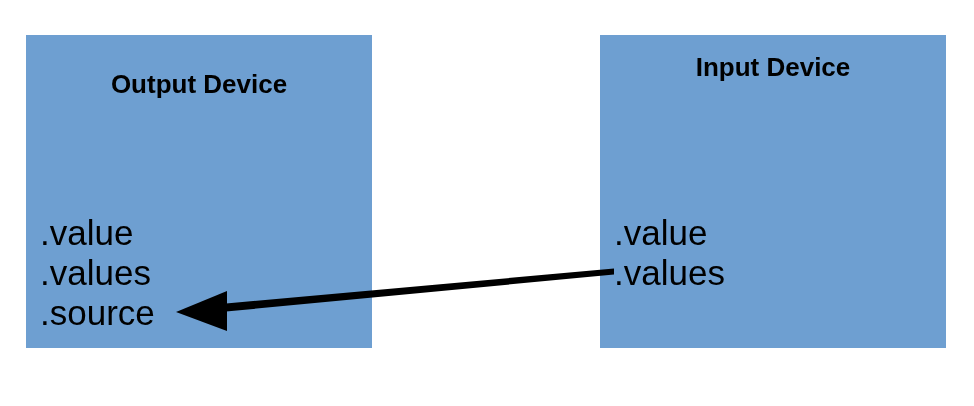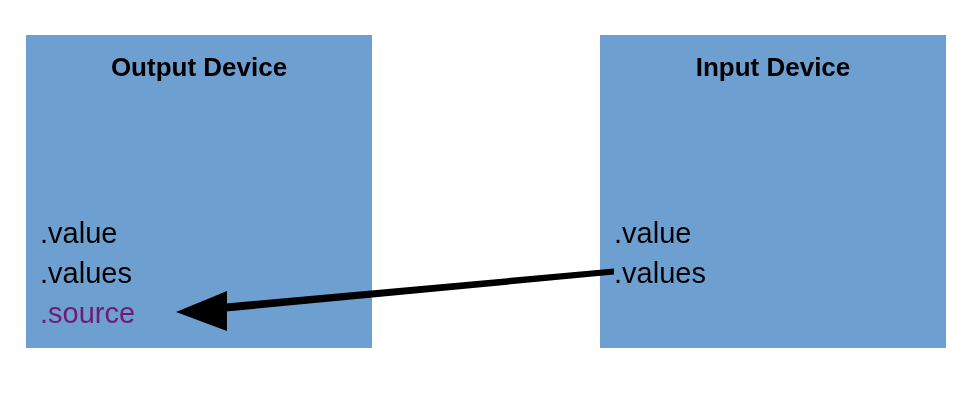--- a/index.html
+++ b/index.html
@@ -42,21 +42,21 @@
   }
   .prop-list {
     position: absolute;
     left: 14px;
     top: 178px;
     margin: 0;
     padding: 0;
     list-style: none;
   }
   .prop-item {
-    font-size: 29px;
+    font-size: 35px;
     font-weight: normal;
     color: #000000;
     line-height: 40px;
     height: 40px;
     white-space: nowrap;
   }
   #arrow-layer {
     position: absolute;
     left: 0;
     top: 0;
@@ -64,25 +64,25 @@
     height: 406px;
     pointer-events: none;
   }
 </style>
 </head>
 <body>
 
 <div id="canvas" style="background: rgb(255, 255, 255);">
 
   <div class="device-box" id="box-output" style="background: rgb(110, 159, 209);">
-    <div class="box-title" style="color: rgb(0, 0, 0);">Output Device</div>
+    <div class="box-title" style="color: rgb(0, 0, 0); margin-top: 17px;">Output Device</div>
     <ul class="prop-list">
       <li class="prop-item" style="color: rgb(0, 0, 0);">.value</li>
       <li class="prop-item" style="color: rgb(0, 0, 0);">.values</li>
-      <li class="prop-item" style="color: #701a75; text-align: right;">.source</li>
+      <li class="prop-item" style="color: #000000; text-align: right;">.source</li>
     </ul>
   </div>
 
   <div class="device-box" id="box-input" style="background: rgb(110, 159, 209);">
     <div class="box-title" style="color: #000000;">Input Device</div>
     <ul class="prop-list">
       <li class="prop-item" style="color: rgb(0, 0, 0);">.value</li>
       <li class="prop-item" style="color: rgb(0, 0, 0);">.values</li>
     </ul>
   </div>

